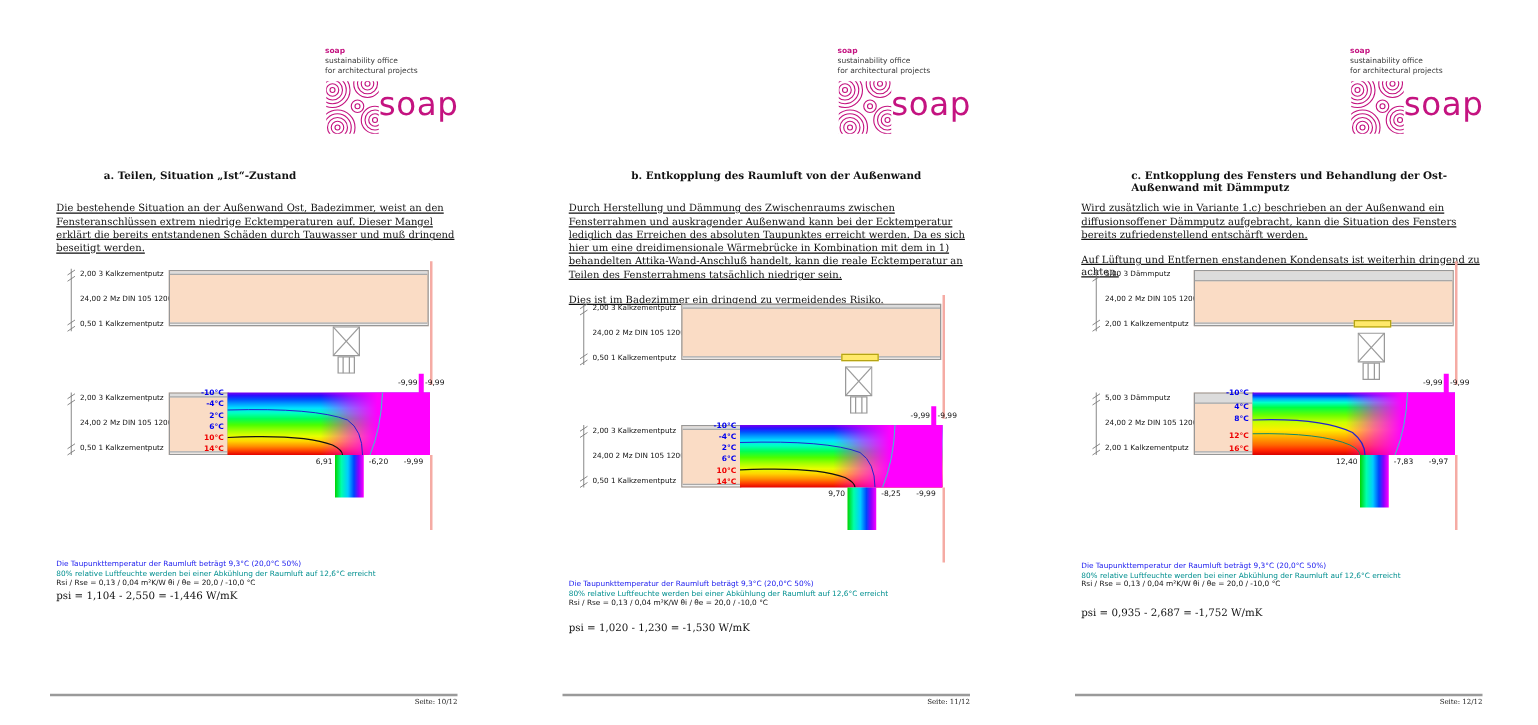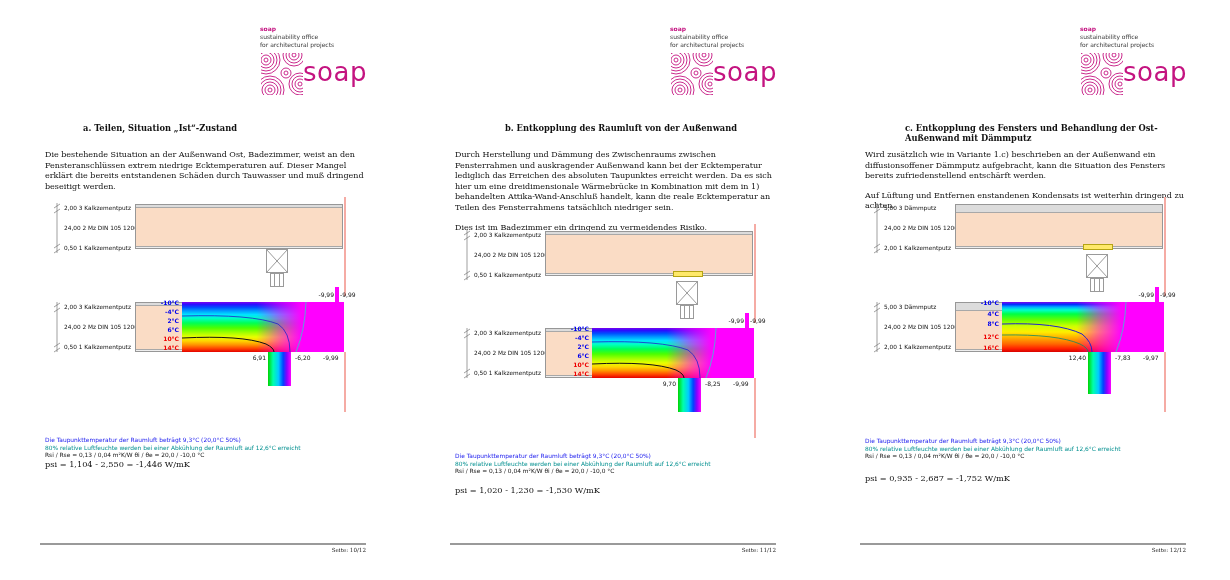--- a/index.html
+++ b/index.html
@@ -1,37 +1,37 @@
 <!DOCTYPE html>
 <html><head>
 <meta charset="utf-8">
 <style>
   * { margin:0; padding:0; box-sizing:border-box; }
   html,body { width:1230px; height:580px; background:#ffffff; overflow:hidden;
               font-family:"DejaVu Serif", serif; }
-  .page { position:absolute; top:0; width:410px; height:456px; background:#fff; }
+  .page { position:absolute; top:12px; width:410px; height:456px; background:#fff; }
   #page0 { left:0; } #page1 { left:410px; } #page2 { left:820px; }
 
   
   .brand { position:absolute; left:260px; top:25px; font-family:"DejaVu Sans",sans-serif; }
   .brand-name { color:#c41380; font-size:6px; font-weight:bold; line-height:8px; }
   .brand-line { color:#3a3a3a; font-size:6px; line-height:8px; }
   .logo { position:absolute; left:261px; top:53px; width:130px; height:46px; }
   .logo-pattern { position:absolute; left:0; top:0; }
   .logo-text { position:absolute; left:42px; top:4px; color:#c41380; font-size:26px;
                font-family:"DejaVu Sans",sans-serif; letter-spacing:0.5px; }
 
   
   .titleblock { position:absolute; left:45px; top:123px; width:340px;
                 font-size:8.3px; font-weight:bold; color:#111; line-height:10px; }
   #page0 .title-l1 { padding-left:15px; } #page0 .title-l2 { padding-left:38px; }
   #page1 .title-l1 { padding-left:50px; }
   #page2 .title-l1 { padding-left:40px; }
   .textblock { position:absolute; left:45px; top:150px; width:324px;
-               font-size:8px; color:#111; line-height:10.6px; }
+               font-size:8px; color:#111; line-height:10.6px;text-decoration:underline; }
   .para { margin-bottom:9px; }
 
   
   .diag { position:absolute; left:40px; width:330px; height:120px; }
   #page0 .diag-upper { top:198px; } #page0 .diag-lower { top:297px; }
   #page1 .diag-upper { top:225px; } #page1 .diag-lower { top:323px; }
   #page2 .diag-upper { top:198px; } #page2 .diag-lower { top:297px; }
 
   .dimline { position:absolute; left:12px; top:2px; }
   .llabel { position:absolute; left:24px; width:110px; font-family:"DejaVu Sans",sans-serif;

